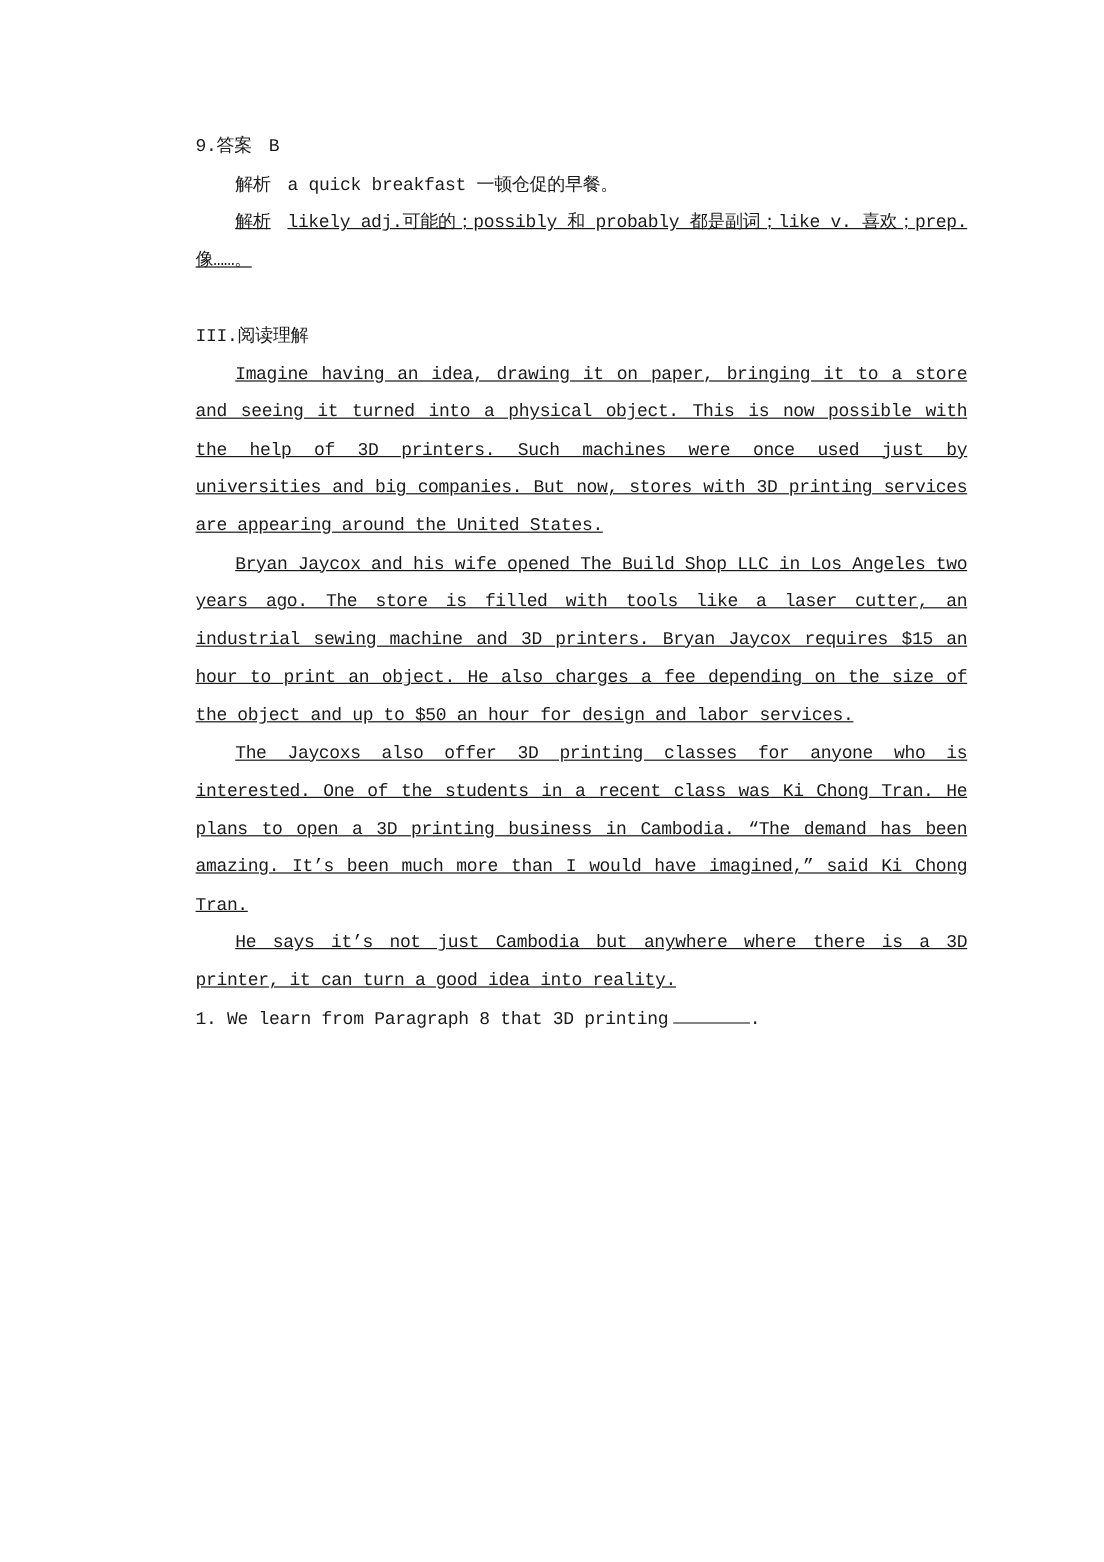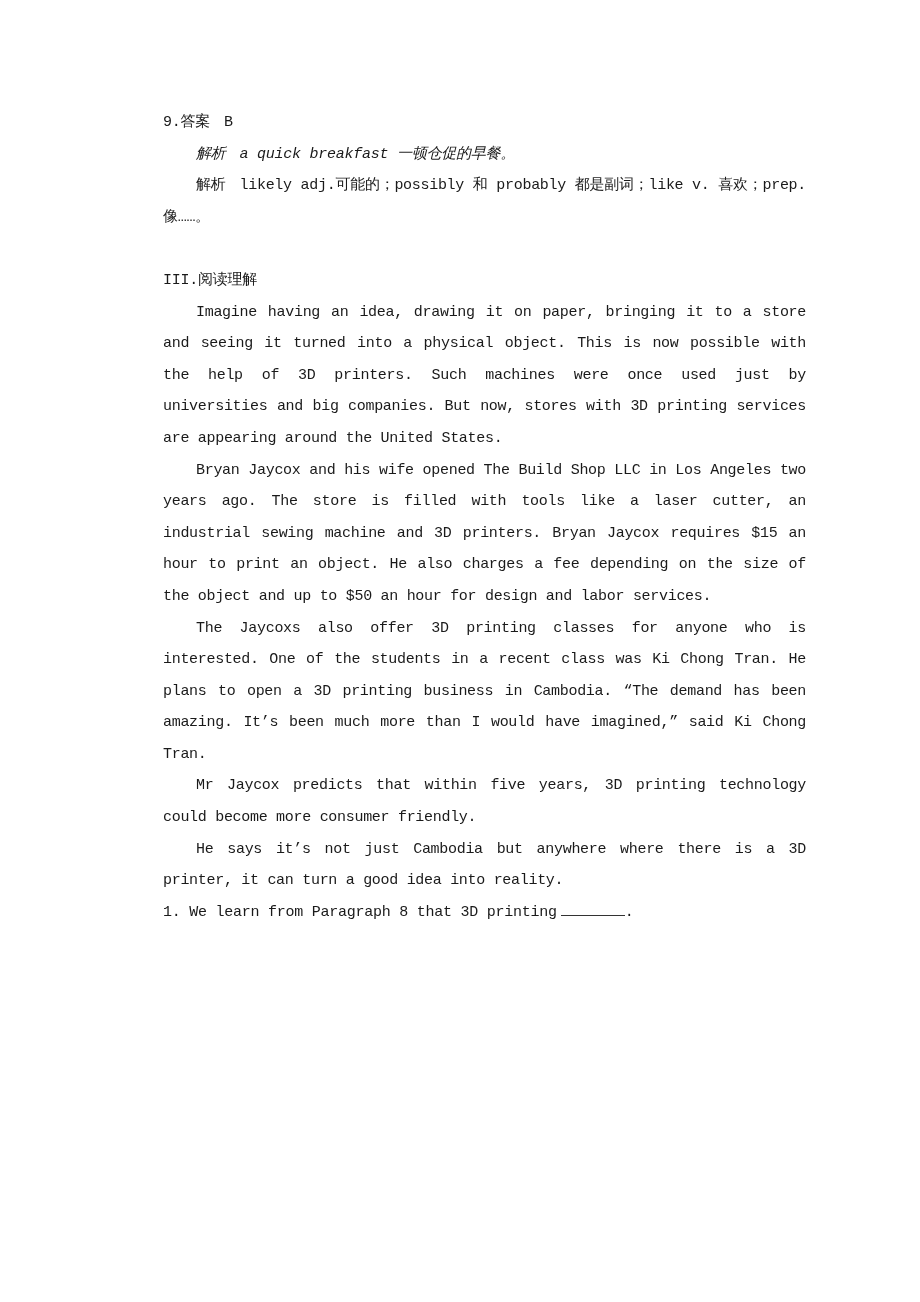--- a/index.html
+++ b/index.html
@@ -28,24 +28,24 @@
       white-space: normal;
       letter-spacing: -0.25px;
     }
     .p {
       font-size: 15px;
       line-height: 31.6px;
       text-align: justify;
       text-indent: 33px;
       margin: 0;
       letter-spacing: -0.3px;
+      text-decoration: underline;
     }
     .indent {
       padding-left: 33px;
-      font-style: italic;
     }
     .gap {
       height: 31.6px;
     }
     .tab {
       display: inline-block;
       width: 14px;
     }
     .blank {
       display: inline-block;
@@ -72,20 +72,19 @@
     <span>解析</span><span class="tab"></span><span>likely adj.可能的；possibly 和 probably 都是副词；like v. 喜欢；prep. 像……。</span>
   </div>
 
   <div class="gap"></div>
 
   <div class="line">III.阅读理解</div>
 
   <p class="p">Imagine having an idea, drawing it on paper, bringing it to a store and seeing it turned into a physical object. This is now possible with the help of 3D printers. Such machines were once used just by universities and big companies. But now, stores with 3D printing services are appearing around the United States.</p>
   <p class="p">Bryan Jaycox and his wife opened The Build Shop LLC in Los Angeles two years ago. The store is filled with tools like a laser cutter, an industrial sewing machine and 3D printers. Bryan Jaycox requires $15 an hour to print an object. He also charges a fee depending on the size of the object and up to $50 an hour for design and labor services.</p>
   <p class="p">The Jaycoxs also offer 3D printing classes for anyone who is interested. One of the students in a recent class was Ki Chong Tran. He plans to open a 3D printing business in Cambodia. “The demand has been amazing. It’s been much more than I would have imagined,” said Ki Chong Tran.</p>
-  <p class="p">Mr Jaycox predicts that within five years, 3D printing technology could become more consumer friendly.</p>
   <p class="p">He says it’s not just Cambodia but anywhere where there is a 3D printer, it can turn a good idea into reality.</p>
 
   <div class="line">
     <span>1. We learn from Paragraph 8 that 3D printing</span><span class="blank"></span><span>.</span>
   </div>
 
 </div>
 
 </body></html>

